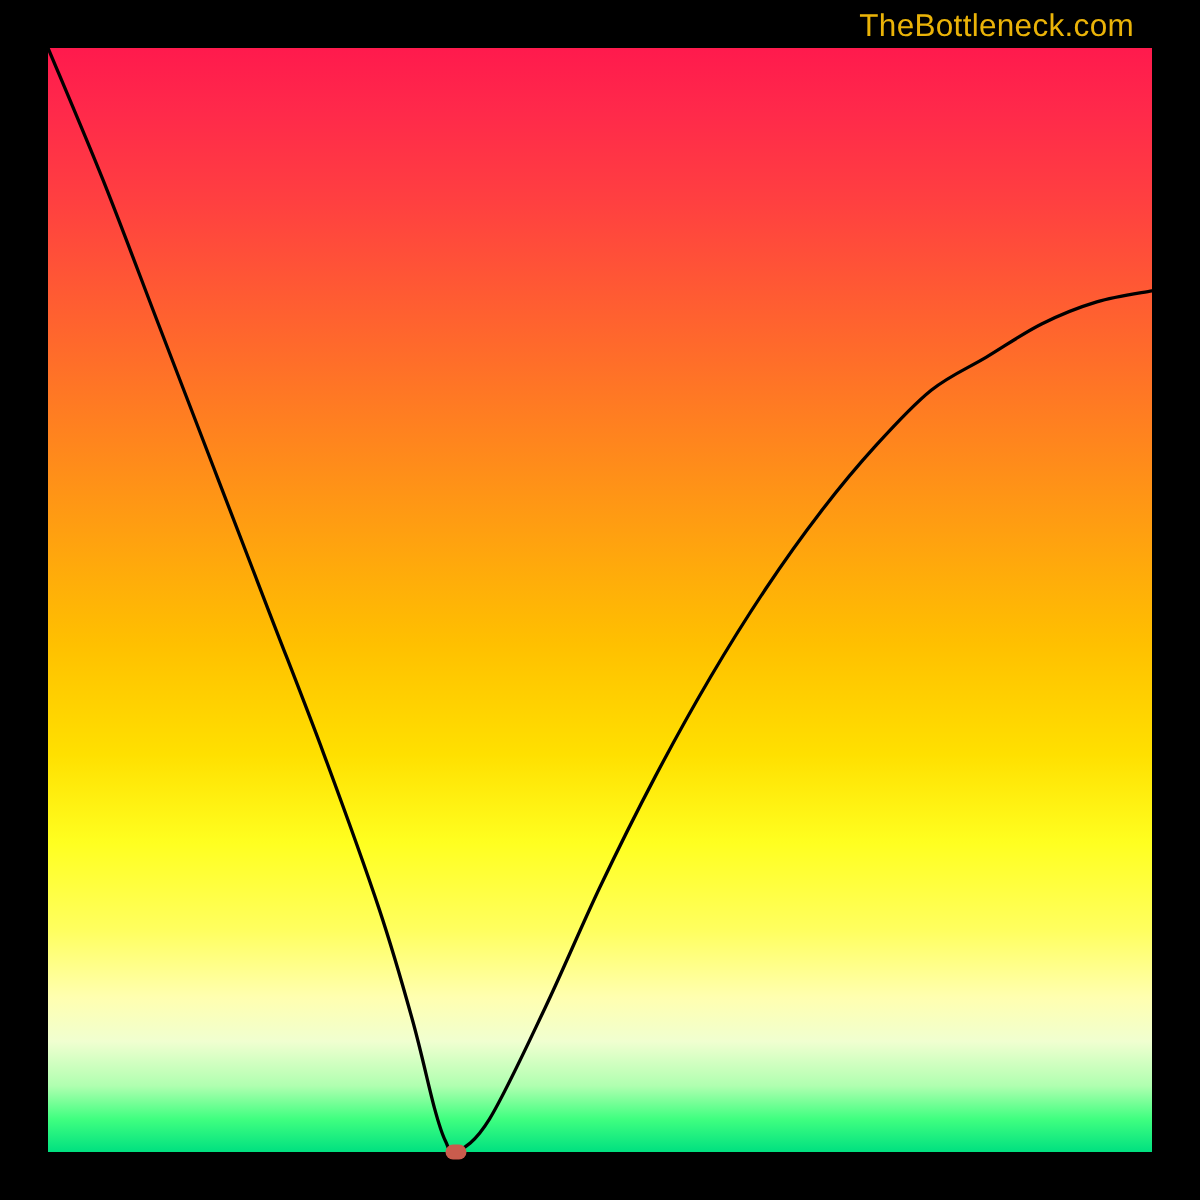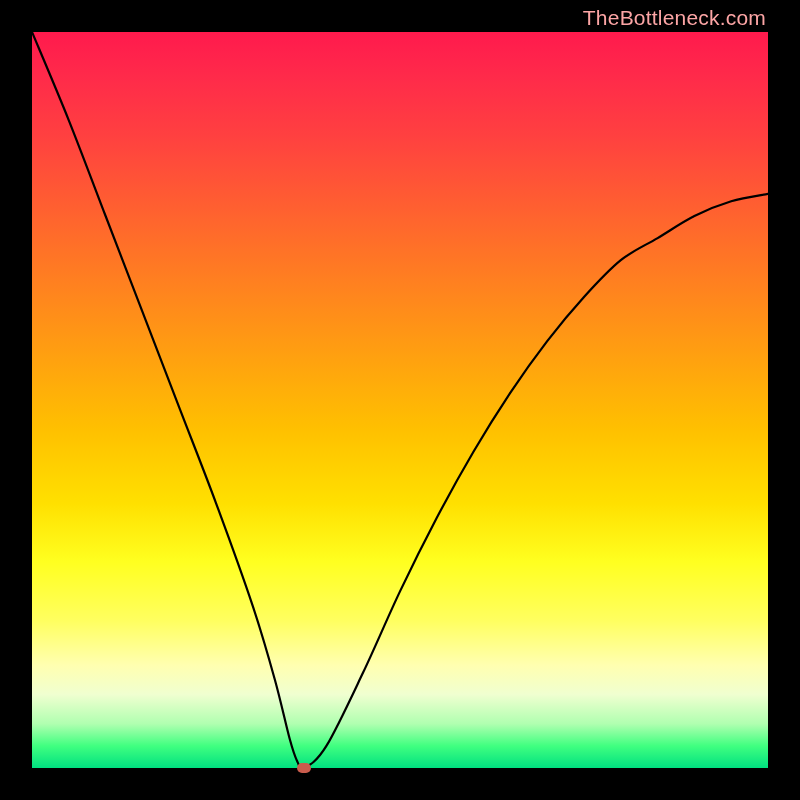--- a/index.html
+++ b/index.html
@@ -30,24 +30,24 @@
       #ffffb0 86%,
       #f0ffd0 90%,
       #b0ffb0 94%,
       #40ff80 97%,
       #00e080 100%
     );
   }
   .watermark {
     position: absolute;
     top: 6px;
-    right: 34px;
+    right: 44px;
     font-family: Arial, Helvetica, sans-serif;
     font-size: 21px;
-    color: #fca5a5;
+    color: #eab308;
     letter-spacing: 0.2px;
   }
   .curve-svg {
     position: absolute;
     left: 0; top: 0;
     width: 736px; height: 736px;
   }
   .curve-path {
     fill: none;
     stroke: #000;

